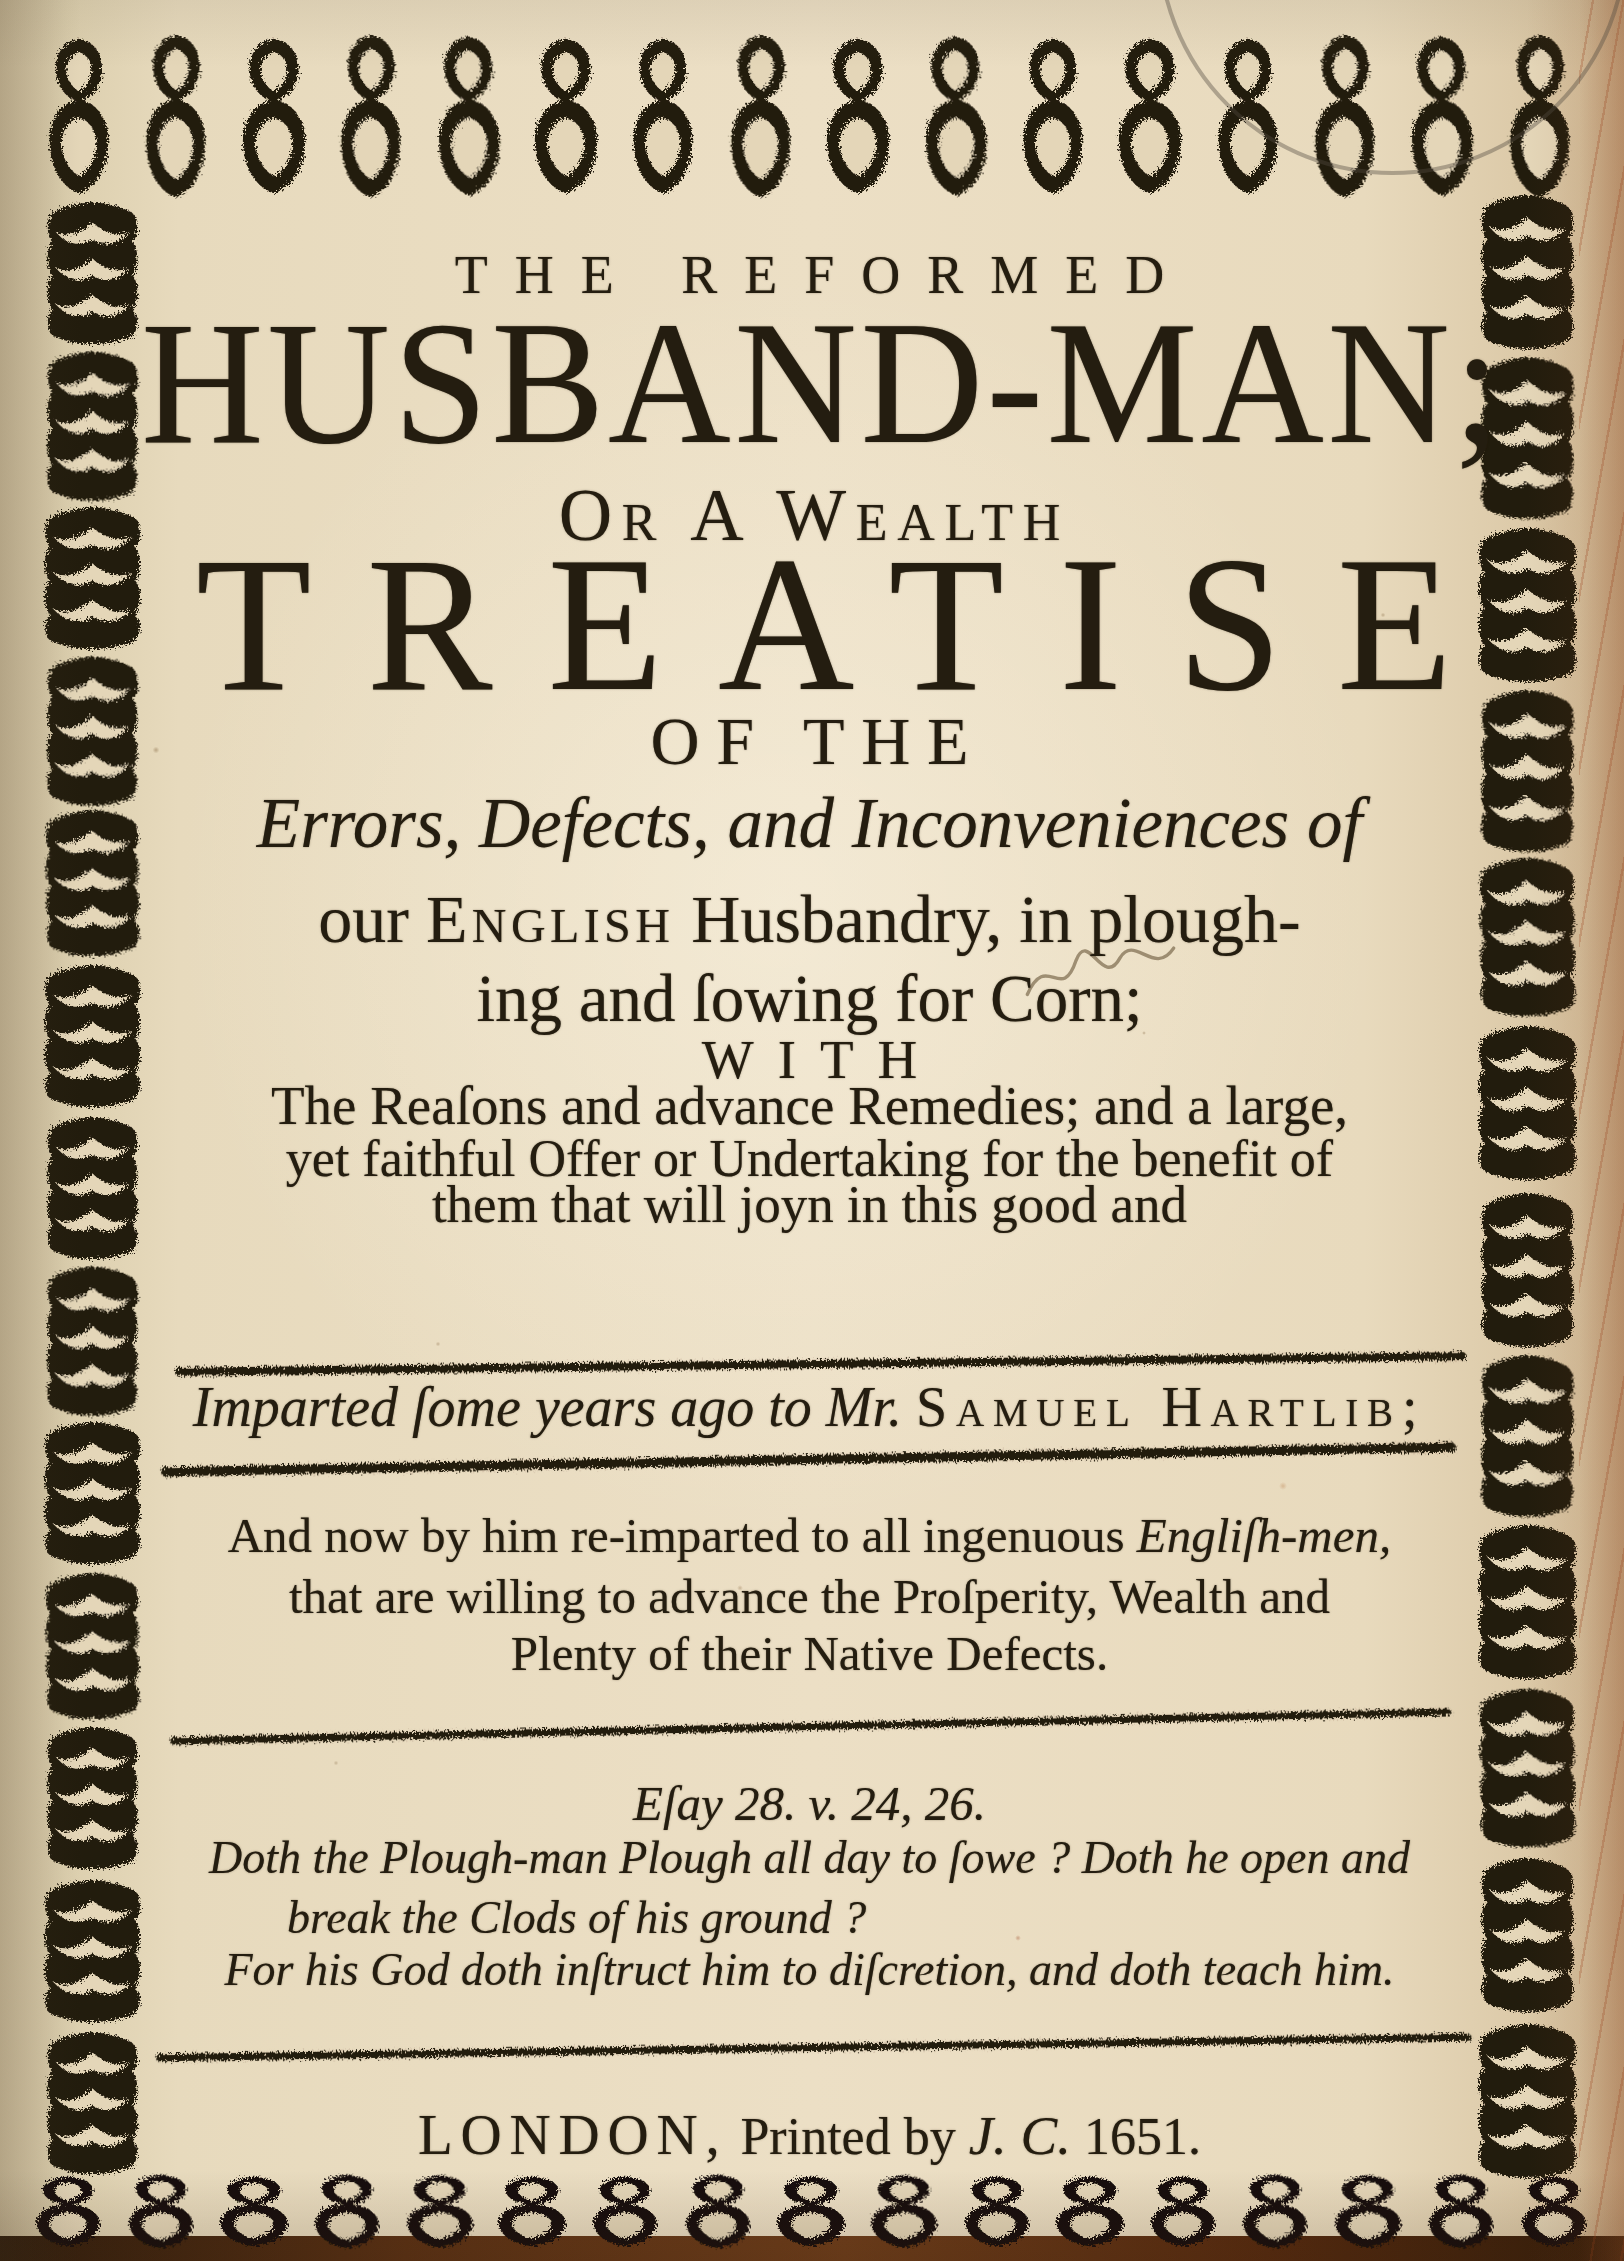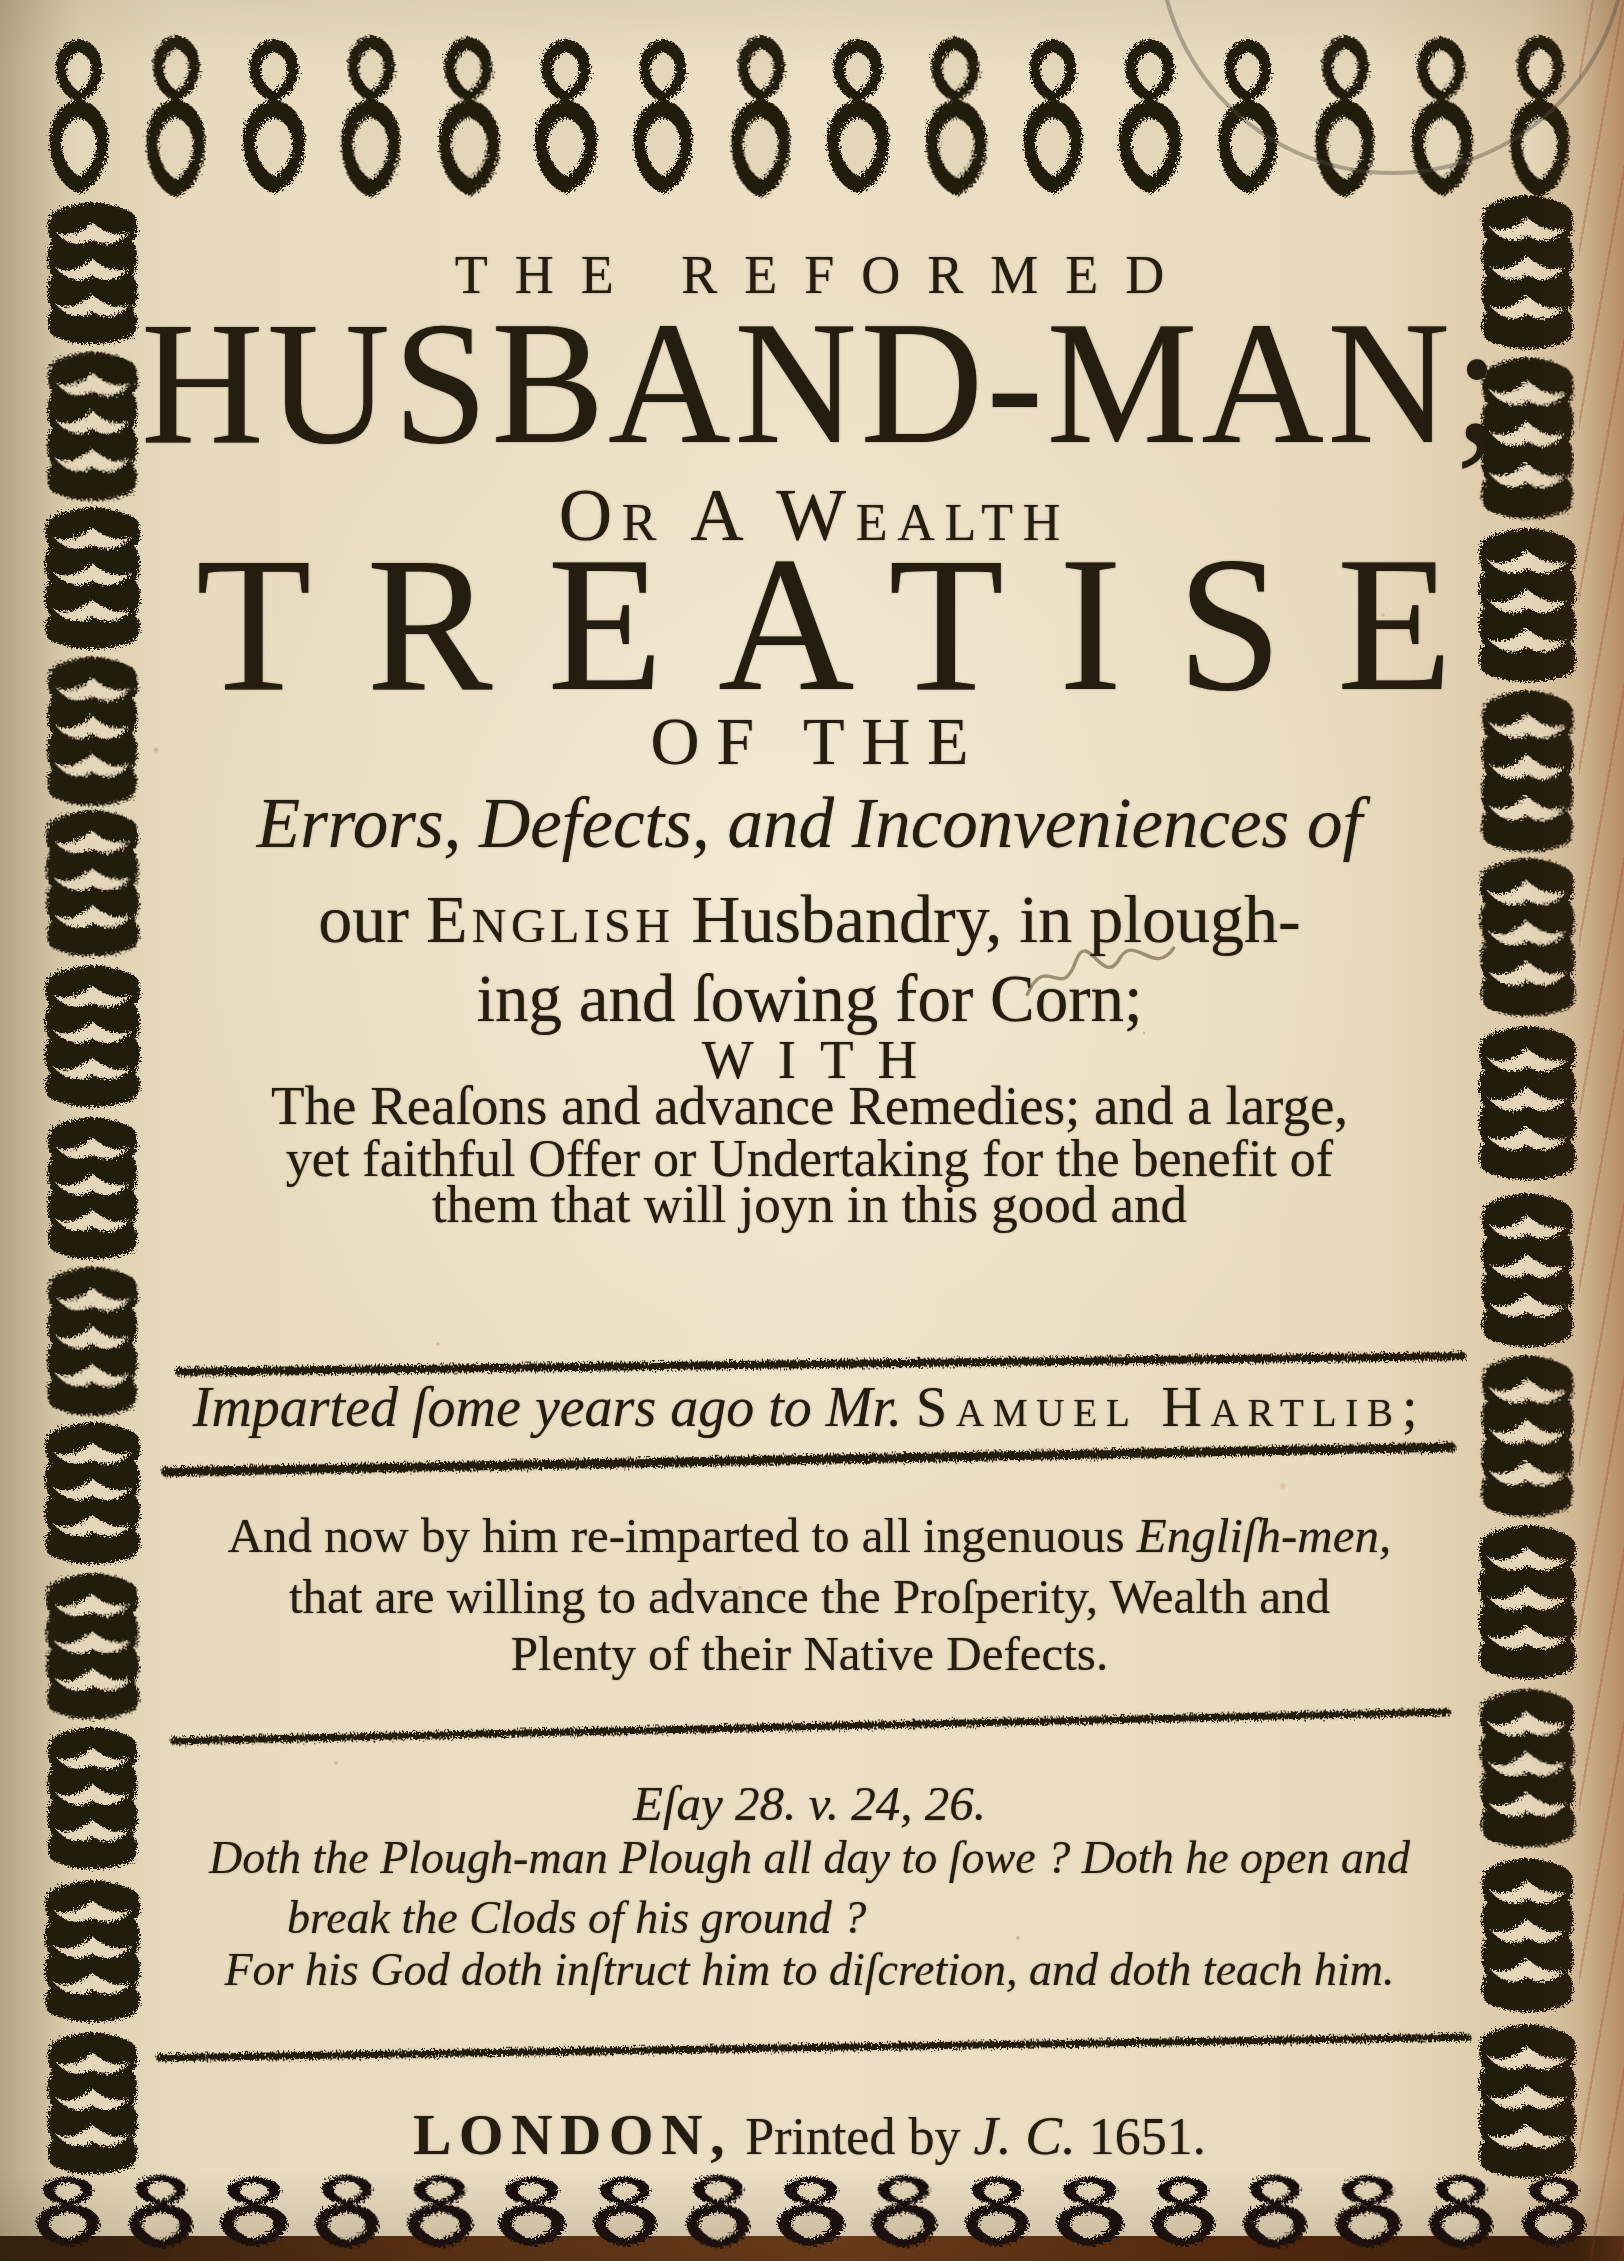--- a/index.html
+++ b/index.html
@@ -91,21 +91,21 @@
   .re1{top:1511px;font-size:49px;}
   .re2{top:1572px;font-size:49px;}
   .re3{top:1629px;font-size:49px;}
 
   .esay{top:1779px;font-size:49px;font-style:italic;}
   .s1{top:1835px;font-size:46px;font-style:italic;}
   .s2{top:1895px;font-size:46px;font-style:italic;text-align:left;padding-left:146px;}
   .s3{top:1947px;font-size:46px;font-style:italic;}
 
   .imprint{top:2106px;font-size:57px;}
-  .imprint .city{letter-spacing:7.8px;font-weight:bold;}
+  .imprint .city{letter-spacing:7.8px;}
   .imprint .printedby{font-size:52px;}
   .imprint .printer{font-style:italic;font-size:55px;}
   .imprint .year{font-size:52px;}
 
   .stamp{position:absolute;left:1157px;top:-296px;width:463px;height:463px;border-radius:50%;
          border:4.4px solid rgba(82,76,66,.40);z-index:7;}
   .handnote{position:absolute;left:1020px;top:931px;width:161px;height:83px;z-index:6;opacity:.55;}
 </style>
 </head>
 <body>

